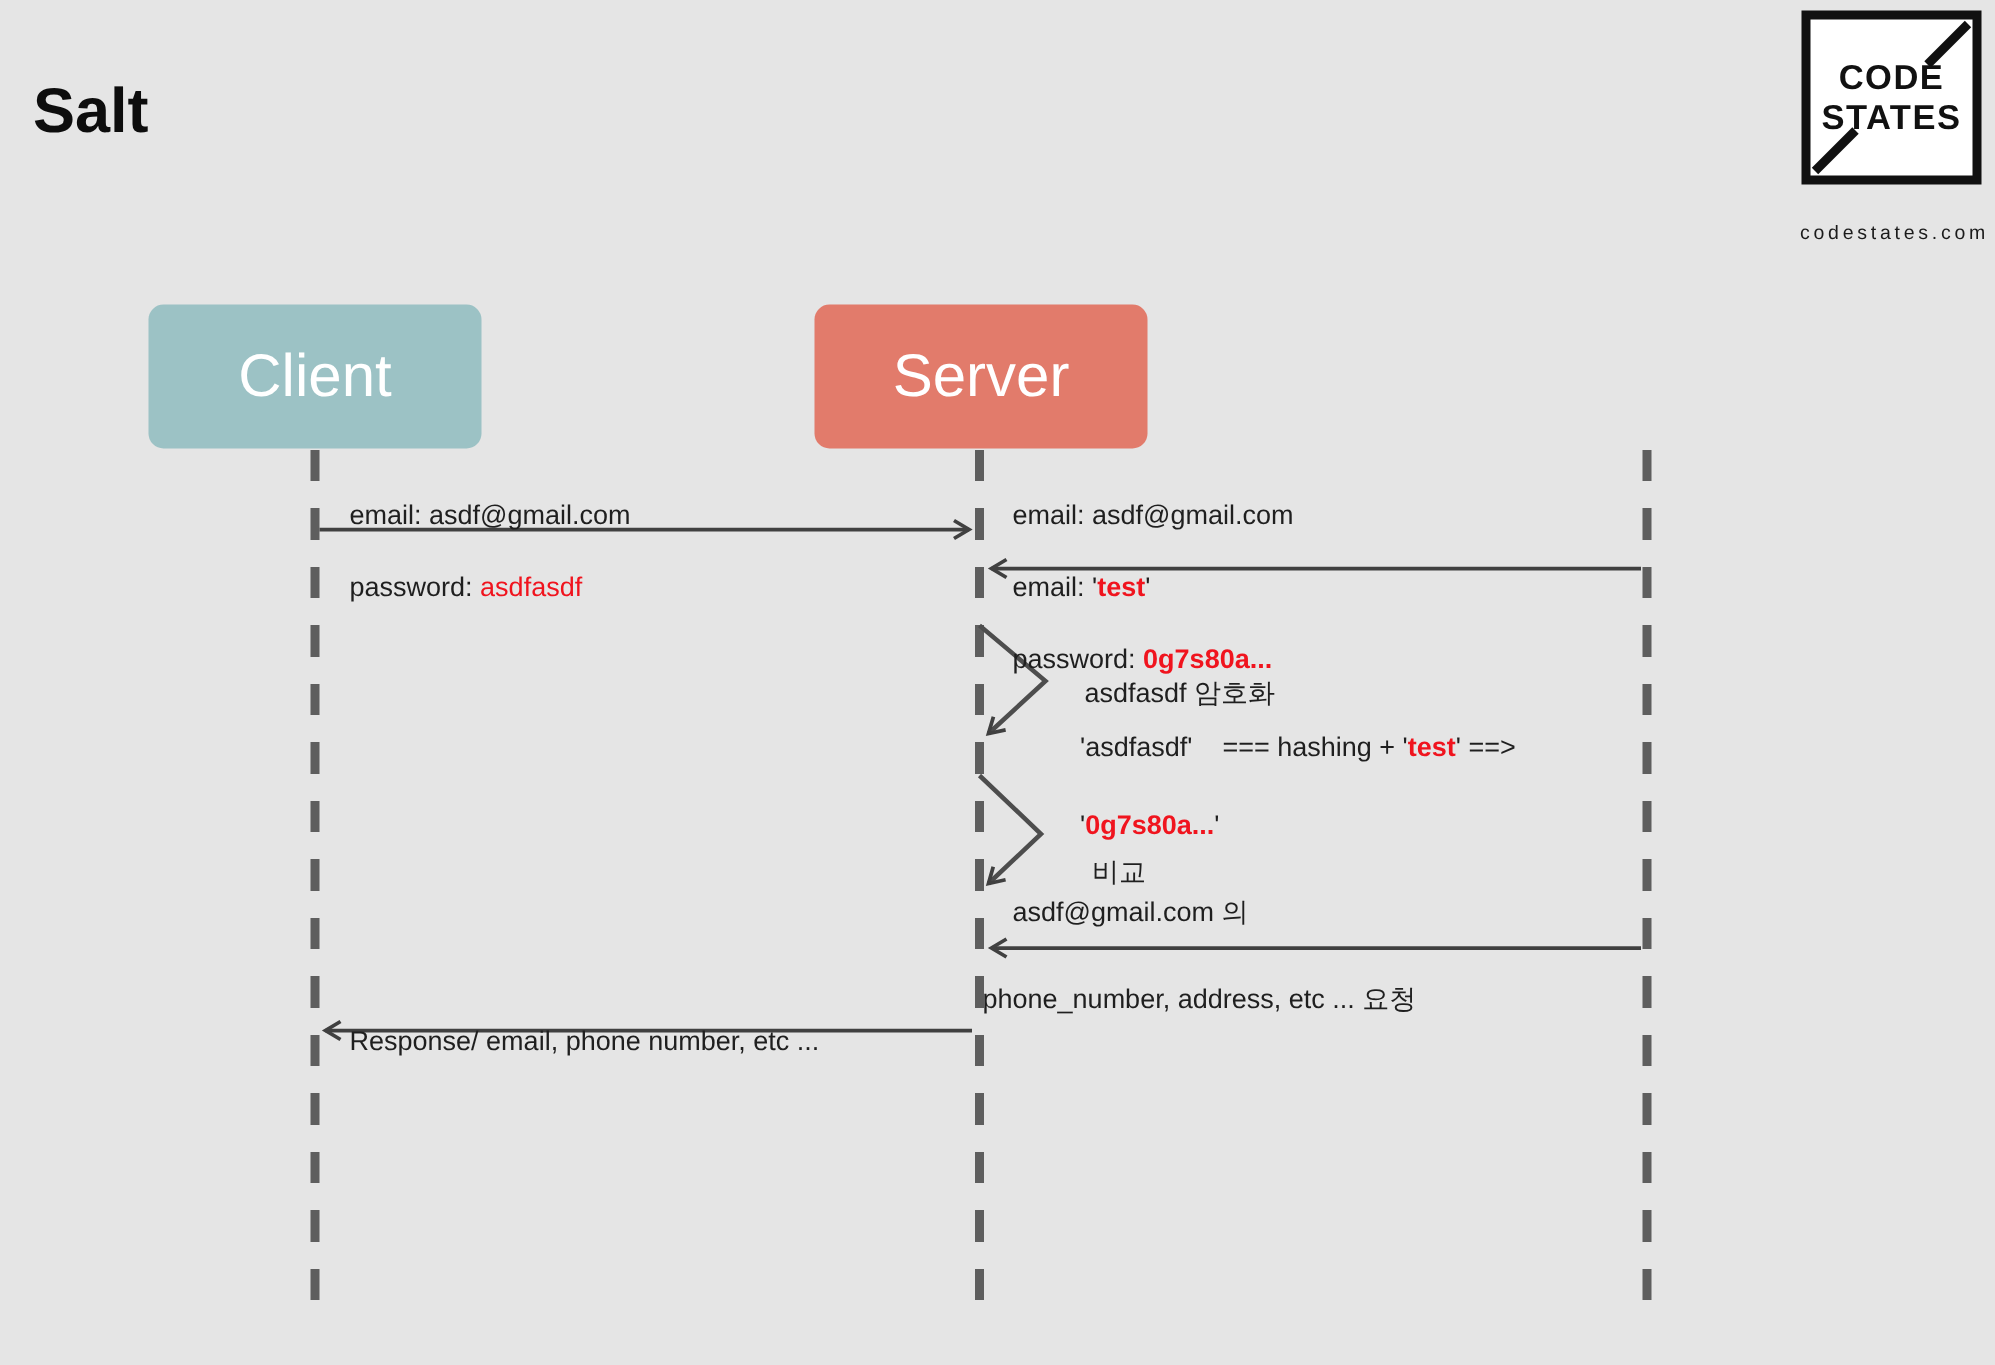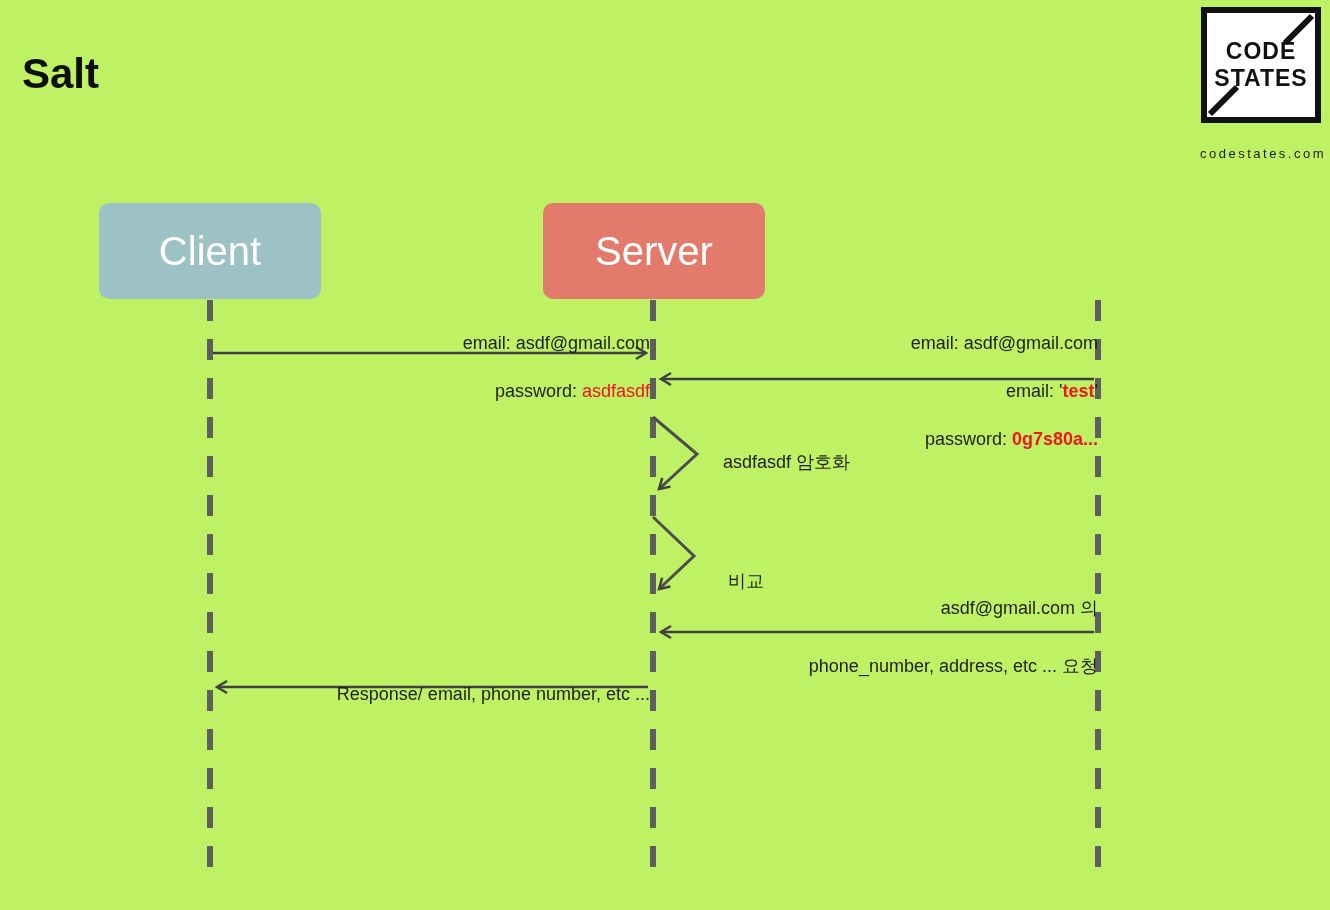--- a/index.html
+++ b/index.html
@@ -1,17 +1,17 @@
 <!DOCTYPE html>
 <html style="--red: #f0141e;"><head>
 <meta charset="utf-8">
 <style>
   html,body{margin:0;padding:0;background:#fff;}
   #canvas{
-    position:relative;width:1330px;height:910px;background:#bef264;overflow:hidden;
+    position:relative;width:1330px;height:910px;background:#e5e5e5;overflow:hidden;
     font-family:"Liberation Sans","DejaVu Sans",sans-serif;color:#1f1f1f;
   }
   
   .page-title{position:absolute;left:22px;top:50px;font-size:42px;font-weight:800;color:#0d0d0d;letter-spacing:0;}
   
   .logo-wrap{position:absolute;left:1200px;top:6px;width:122px;text-align:left;}
   .logo-domain{display:block;margin-top:18px;font-size:13px;letter-spacing:2.5px;color:#1b1b1b;}
   
   .actor-box{
     position:absolute;width:222px;height:96px;border-radius:10px;
@@ -26,21 +26,21 @@
     position:absolute;top:300px;width:6px;height:582px;
     background:repeating-linear-gradient(to bottom,#5e5e5e 0 21px,transparent 21px 39px);
   }
   #client-lifeline{left:207px;}
   #server-lifeline{left:650px;}
   #db-lifeline{left:1095px;}
   
   #arrow-layer{position:absolute;left:0;top:0;pointer-events:none;}
   
   .label{position:absolute;font-size:18px;line-height:24px;color:#1f1f1f;white-space:pre-wrap;}
-  .center{text-align:right;}
+  .center{text-align:left;}
   .red{color:var(--red,#f0141e);}
   .bold{font-weight:bold;}
   #login-label{left:213px;top:307px;width:437px;}
   #dbrecord-label{left:655px;top:307px;width:443px;}
   #hash-title-label{left:703px;top:426px;}
   #hash-expr-label{left:700px;top:459px;width:420px;line-height:26px;text-align:left;}
   #compare-label{left:708px;top:545px;}
   #request-label{left:655px;top:572px;width:443px;}
   #request-label .line2{display:block;margin-top:10px;}
   #response-label{left:213px;top:658px;width:437px;}
@@ -96,20 +96,24 @@
   <div class="label center" id="dbrecord-label">
     <span>email: asdf@gmail.com</span><br>
     <span>email: '</span><span class="red bold">test</span><span>'</span><br>
     <span>password: </span><span class="red bold">0g7s80a...</span>
   </div>
 
   <div class="label" id="hash-title-label">
     <span>asdfasdf 암호화</span>
   </div>
 
+  <div class="label" id="hash-expr-label">
+    <span>'asdfasdf'    === hashing + '</span><span class="red bold">test</span><span>' ==&gt;</span><br>
+    <span>'</span><span class="red bold">0g7s80a...</span><span>'</span>
+  </div>
 
   <div class="label" id="compare-label">
     <span>비교</span>
   </div>
 
   <div class="label center" id="request-label">
     <span>asdf@gmail.com 의</span>
     <span class="line2">phone_number, address, etc ... 요청</span>
   </div>
 

